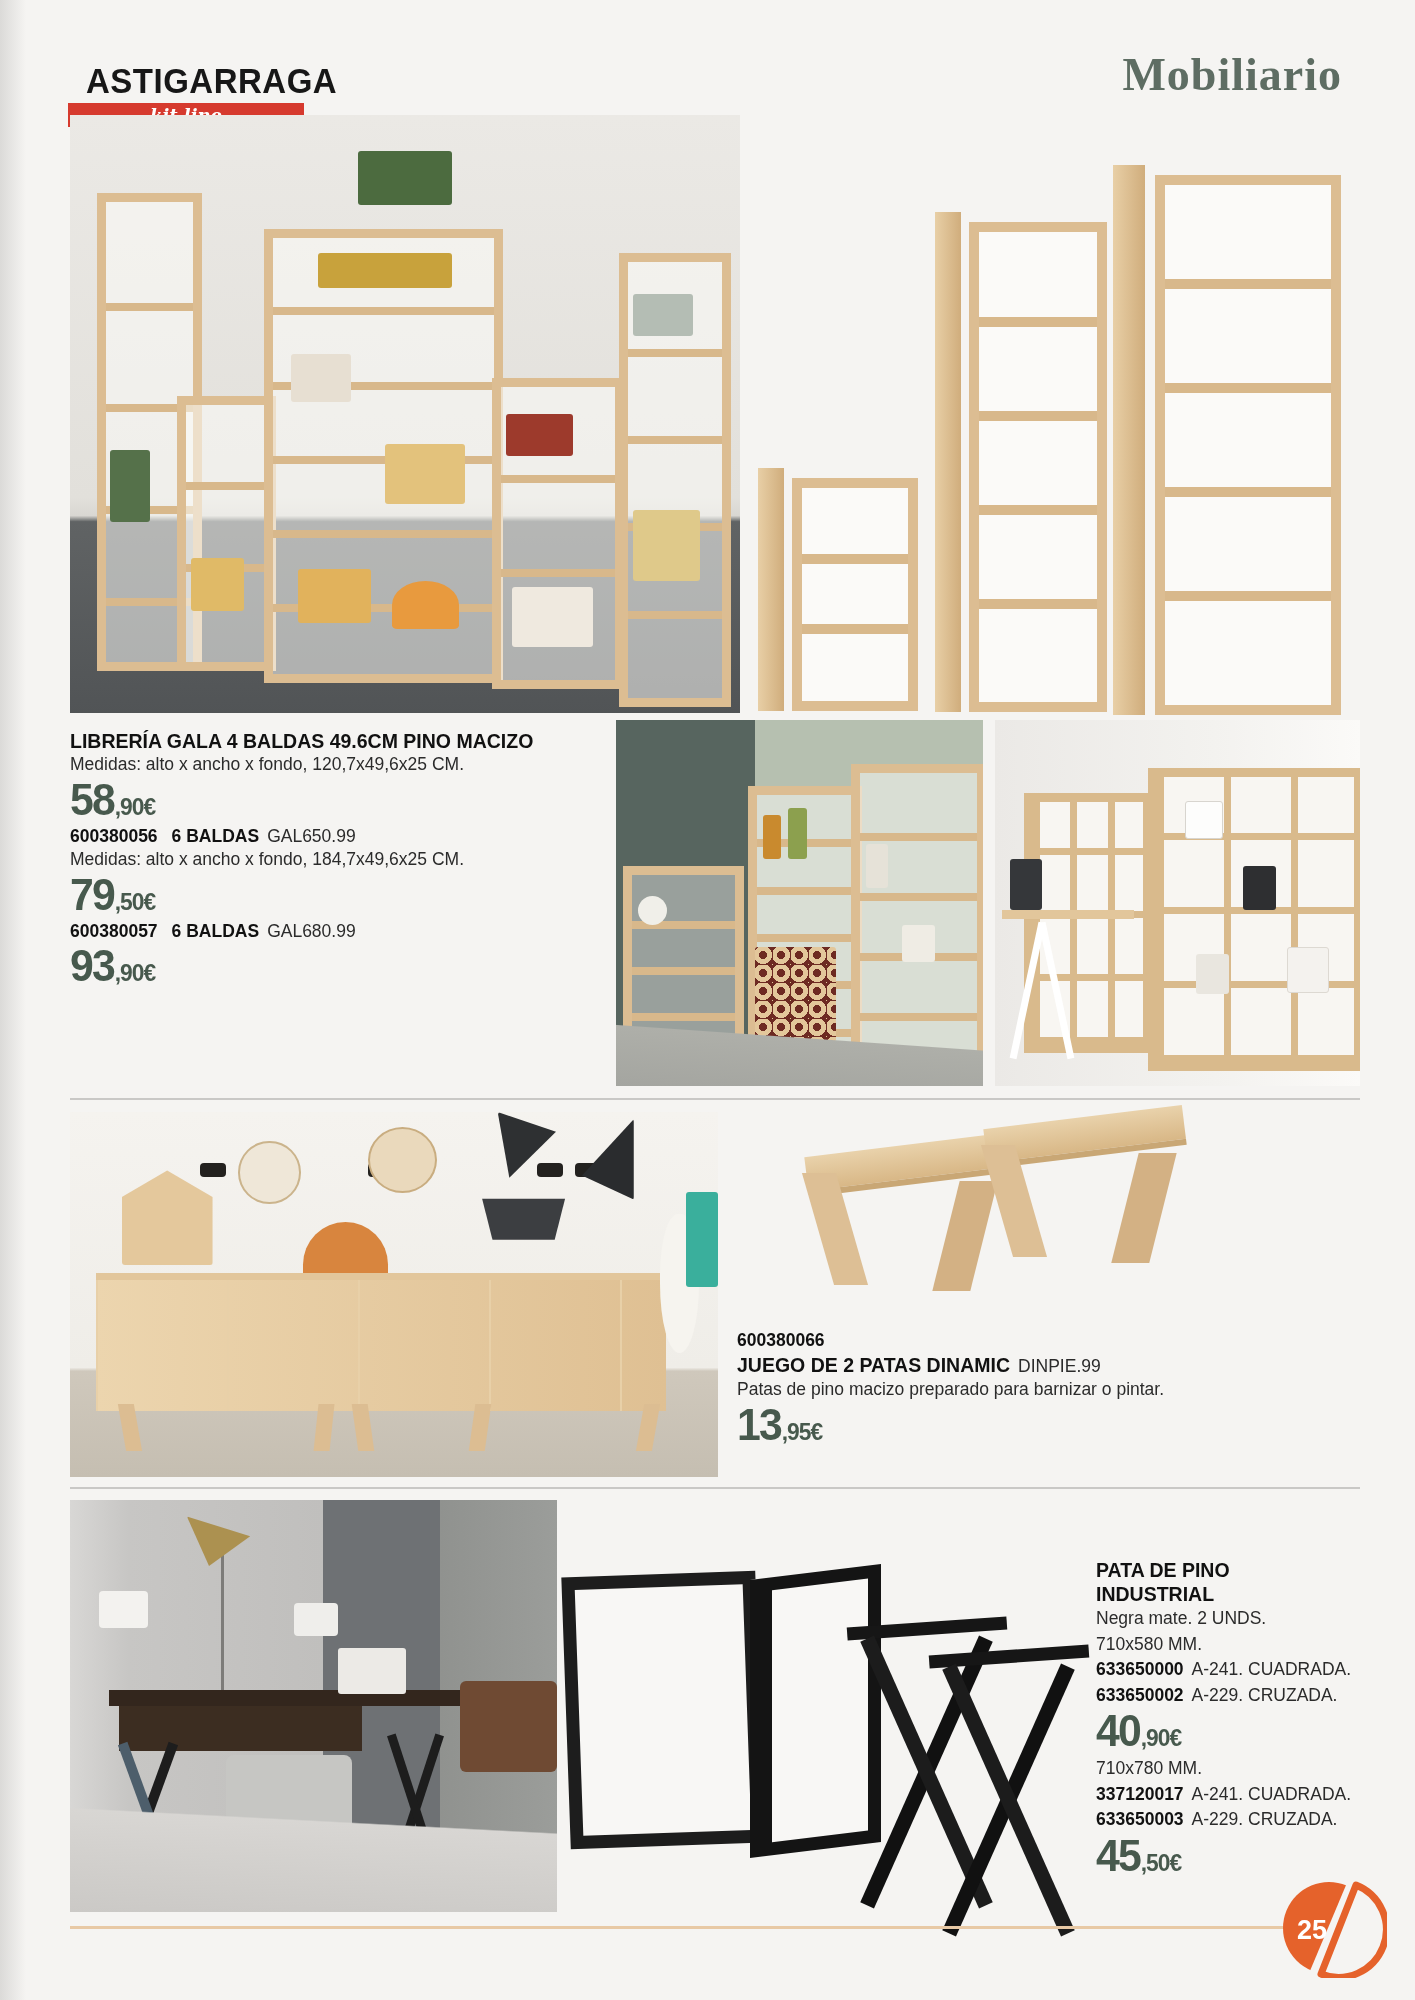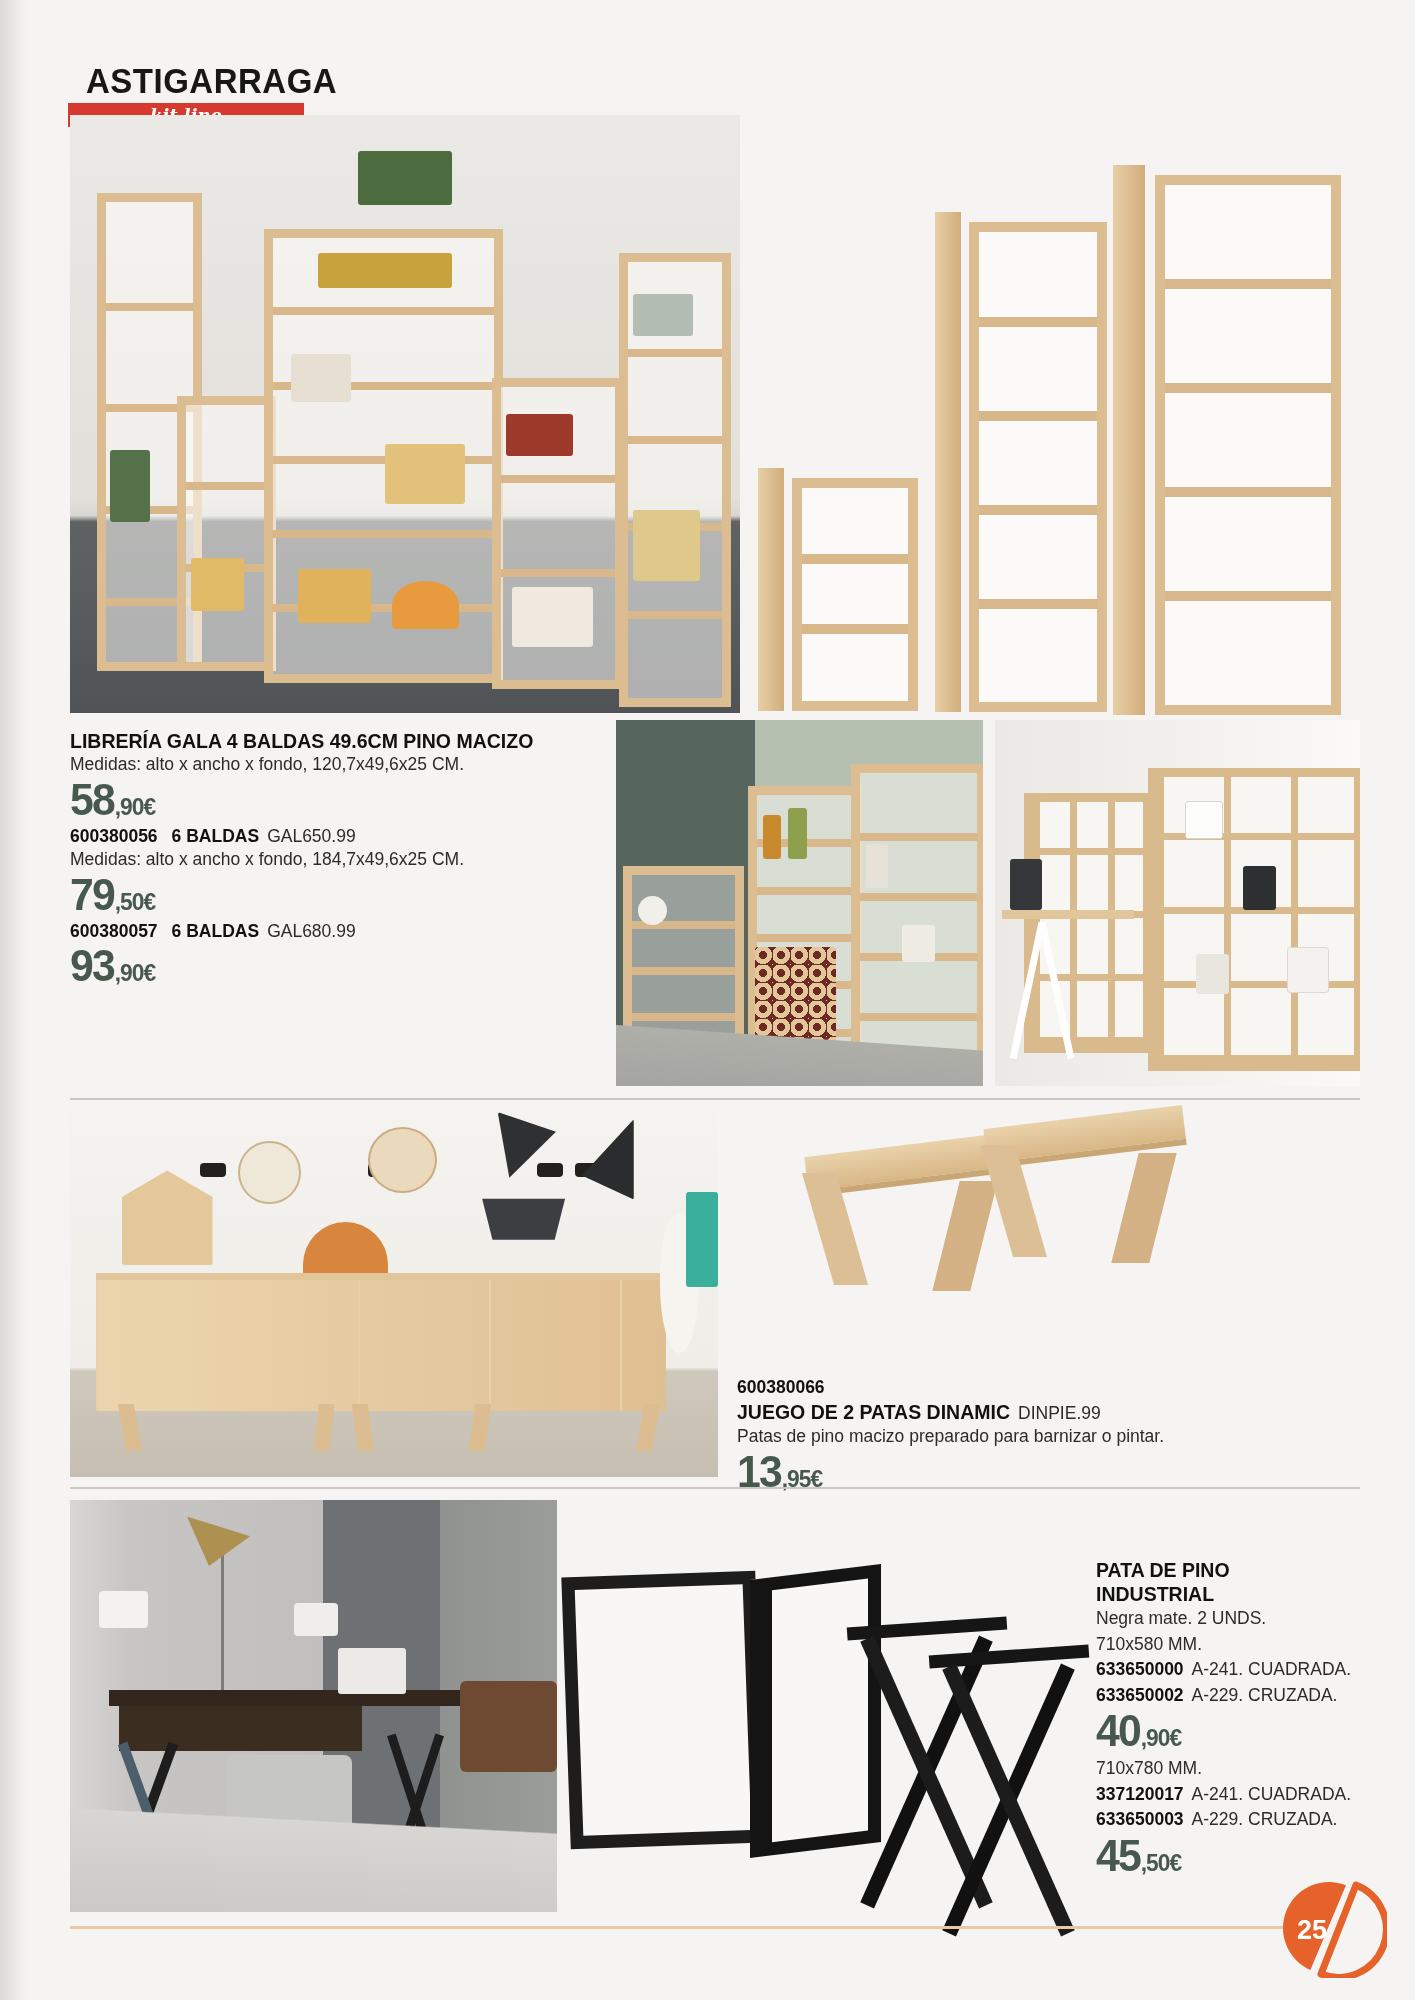--- a/index.html
+++ b/index.html
@@ -103,20 +103,21 @@
 </style>
 </head>
 <body>
 
 <div id="page">
 
   <div class="abs brand-name">ASTIGARRAGA</div>
   <div class="abs brand-bar">
     <span class="brand-sub">kit line</span>
   </div>
+  <div class="abs section-title">Mobiliario</div>
 
   <div class="photo" id="photo-room">
     <div class="runit" style="left:4%;top:13%;width:13%;height:77%;">
       <i style="top:22%"></i>
         <i style="top:44%"></i>
         <i style="top:66%"></i>
         <i style="top:86%"></i>
       </div>
     <div class="runit" style="left:16%;top:47%;width:12%;height:43%;">
       <i style="top:30%"></i>
@@ -277,21 +278,21 @@
         <div class="l1"></div>
         <div class="l2"></div>
     </div>
     <div class="bench" style="left:185px;top:12px;">
       <div class="top"></div>
         <div class="l1"></div>
         <div class="l2"></div>
     </div>
   </div>
 
-  <div class="caption" style="left:737px;top:1376px;width:620px;">
+  <div class="caption" style="left:737px;top:1329px;width:620px;">
     <div class="b">600380066</div>
     <div>
       <span class="cap-title">JUEGO DE 2 PATAS DINAMIC</span><span class="sp2"></span><span>DINPIE.99</span>
     </div>
     <div>Patas de pino macizo preparado para barnizar o pintar.</div>
     <div class="price">
       <span class="pi">13</span>
         <span class="pd">,95€</span>
     </div>
   </div>

